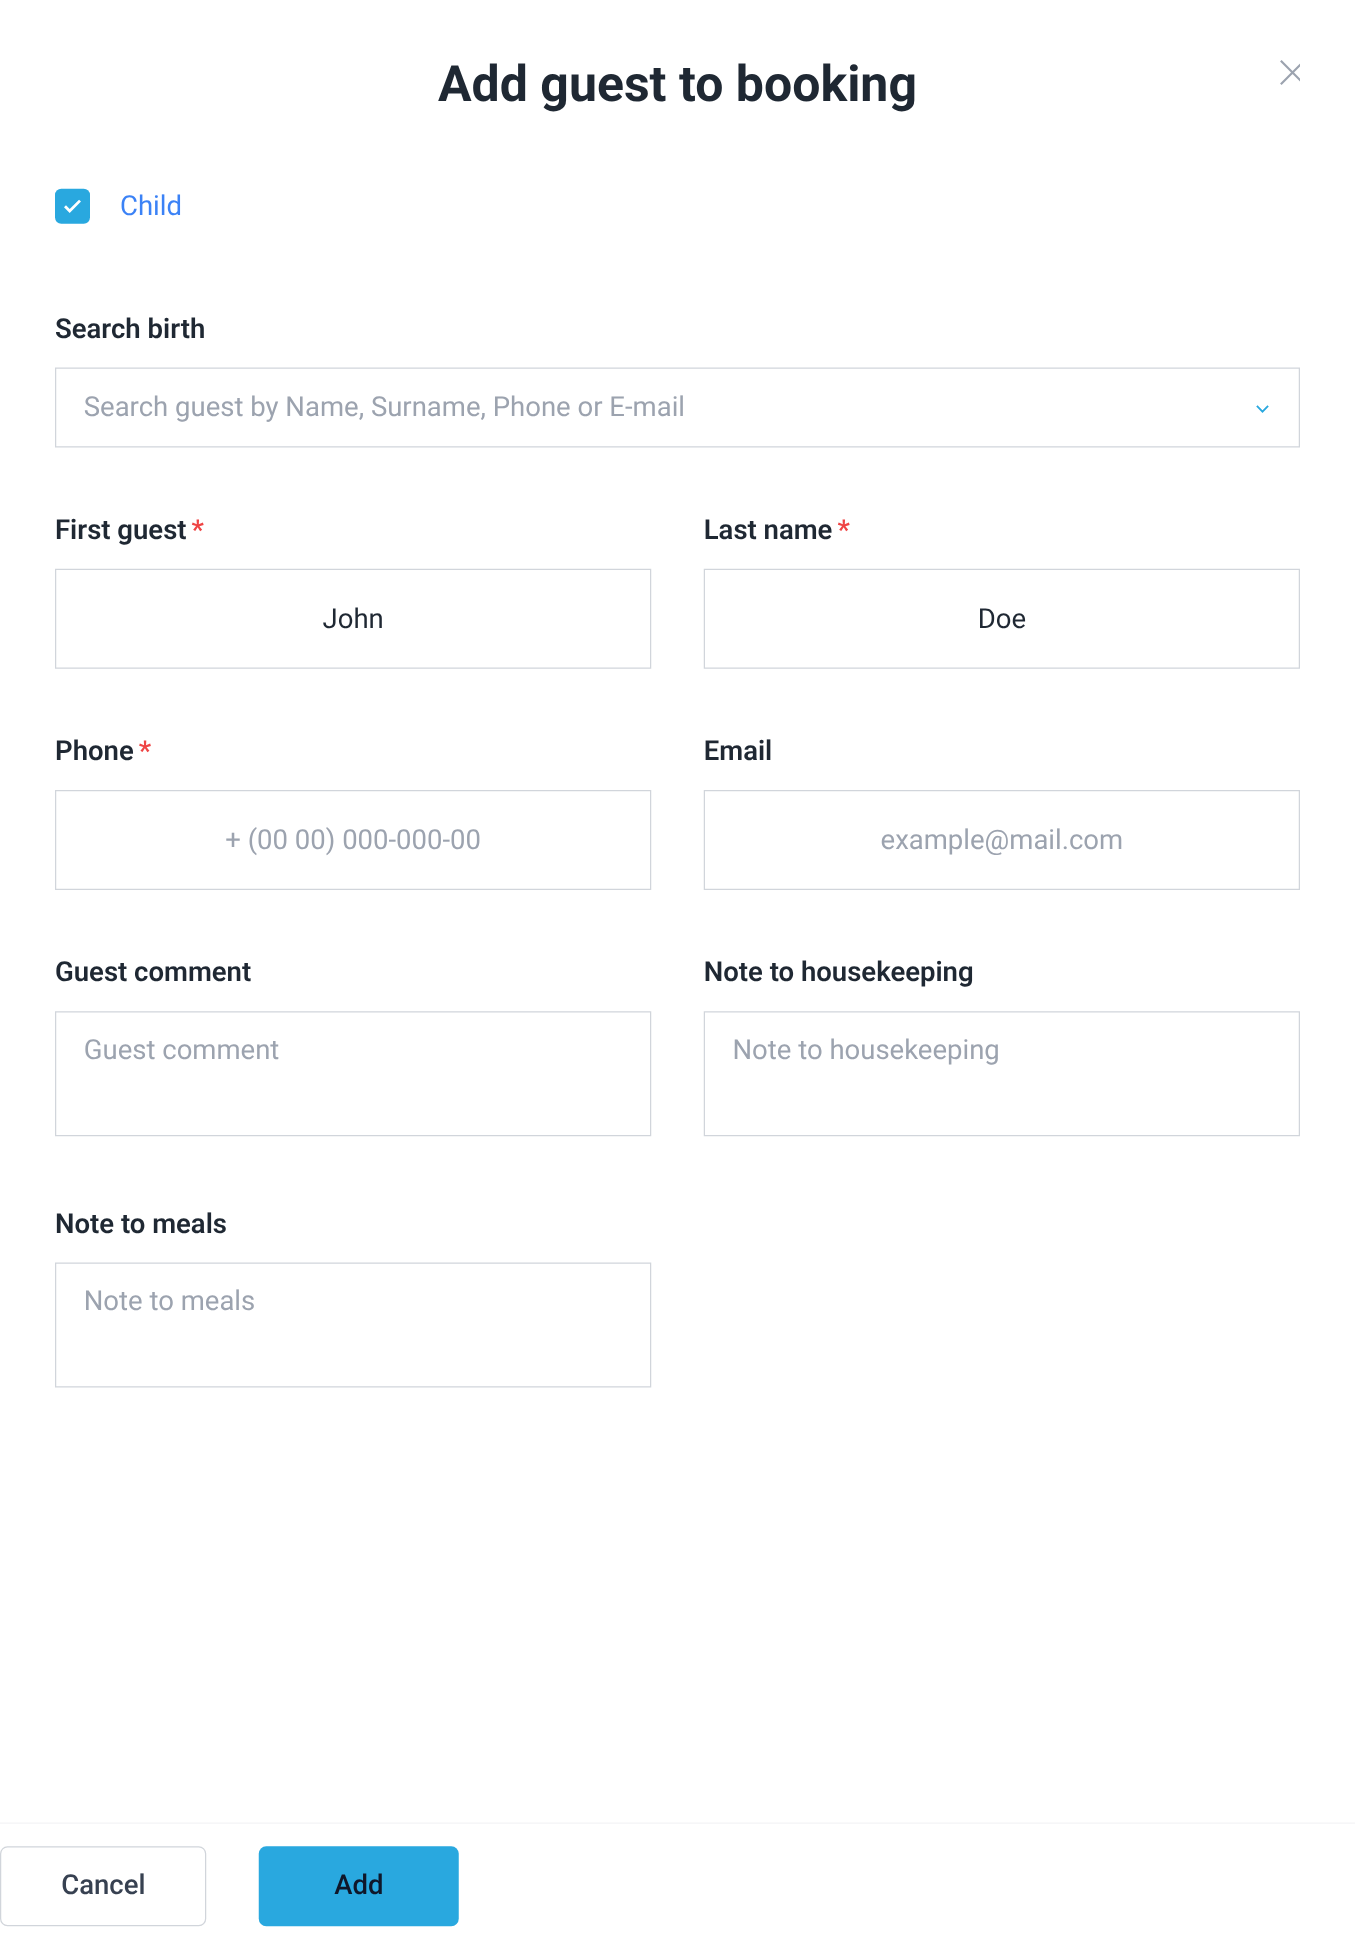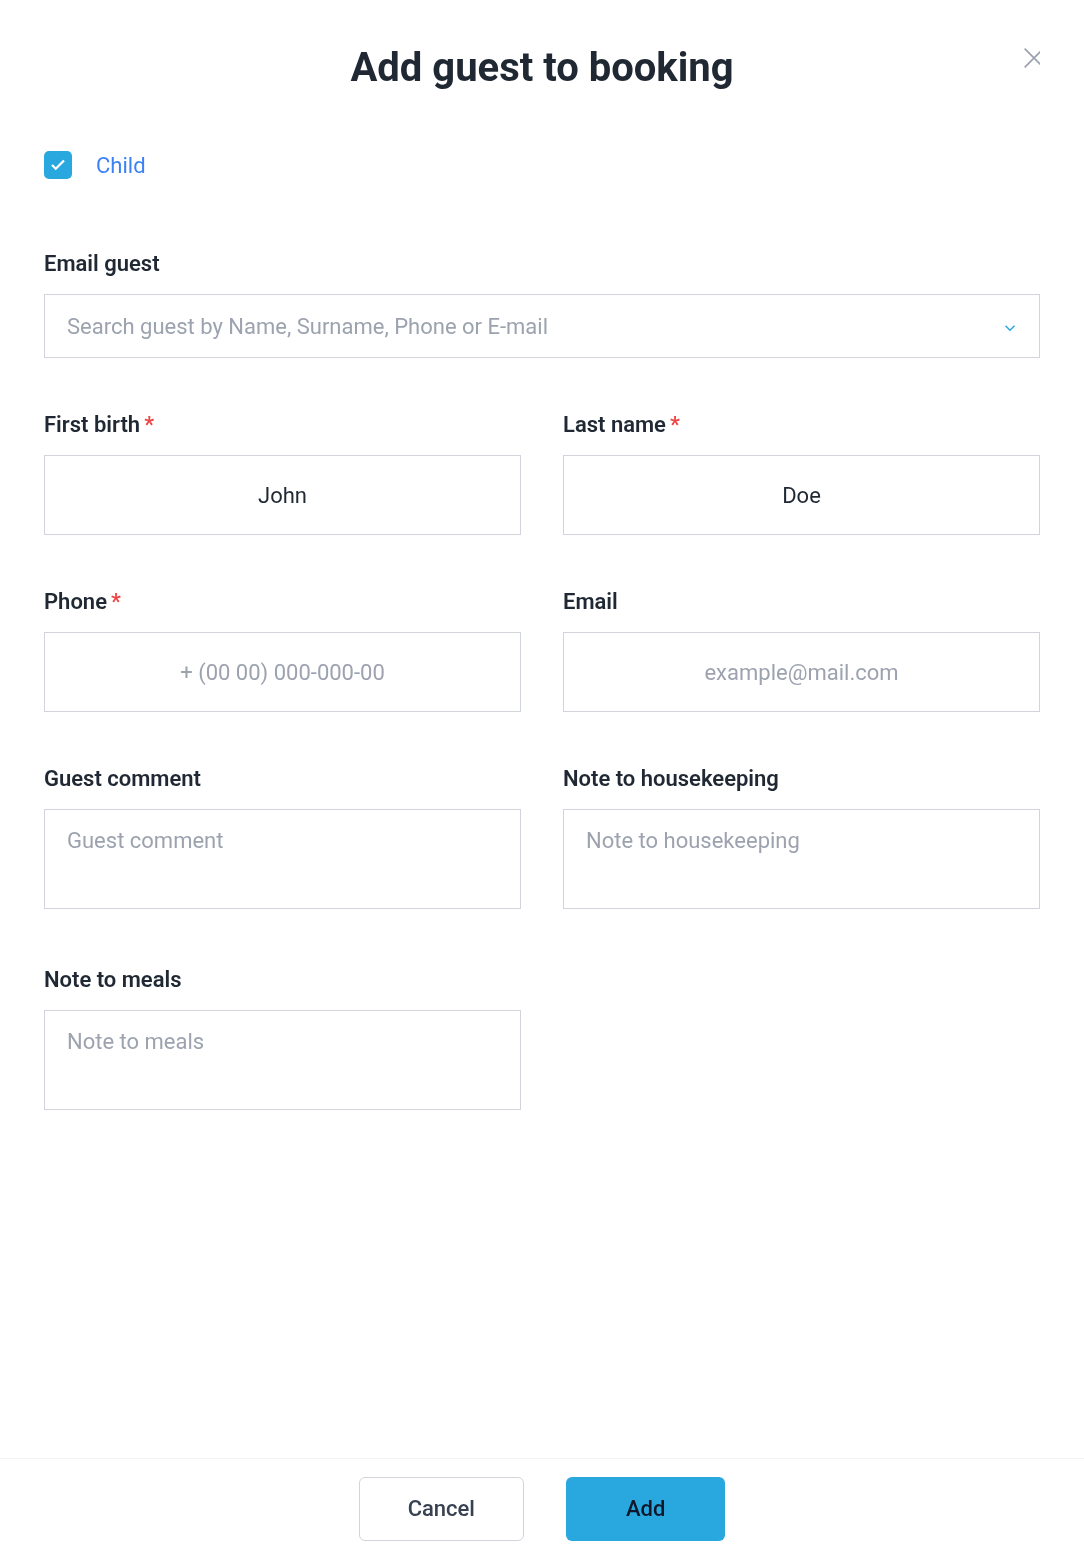--- a/index.html
+++ b/index.html
@@ -159,21 +159,20 @@
     .footer {
       position: absolute;
       bottom: 0;
       left: 0;
       right: 0;
       height: 100px;
       background: #ffffff;
       border-top: 1px solid #f3f4f6;
       display: flex;
       align-items: center;
-      justify-content: center;
       gap: 42px;
     }
     .btn {
       height: 64px;
       padding: 0 48px;
       border-radius: 6px;
       font-size: 22px;
       font-weight: 500;
       cursor: pointer;
       border: none;
@@ -211,35 +210,35 @@
     <div class="checkbox-row">
       <div class="checkbox">
         <svg viewBox="0 0 24 24">
             <path d="M4 12 L9 17 L20 6"></path>
           </svg>
       </div>
       <span class="checkbox-label">Child</span>
     </div>
 
     <div class="form-group full">
-      <label class="form-label">Email guest</label>
+      <label class="form-label">Search birth</label>
       <div class="form-select">
         <span class="select-placeholder">Search guest by Name, Surname, Phone or E-mail</span>
         <span class="chevron">
           <svg viewBox="0 0 24 24">
               <path d="M6 9 L12 15 L18 9"></path>
             </svg>
         </span>
       </div>
     </div>
 
     <div class="form-row">
       <div class="form-group">
         <label class="form-label">
-          <span>First birth</span><span class="required">*</span>
+          <span>First guest</span><span class="required">*</span>
         </label>
         <input type="text" class="form-input" value="John" style="">
       </div>
       <div class="form-group">
         <label class="form-label">
           <span>Last name</span><span class="required">*</span>
         </label>
         <input type="text" class="form-input" value="Doe" style="">
       </div>
     </div>

